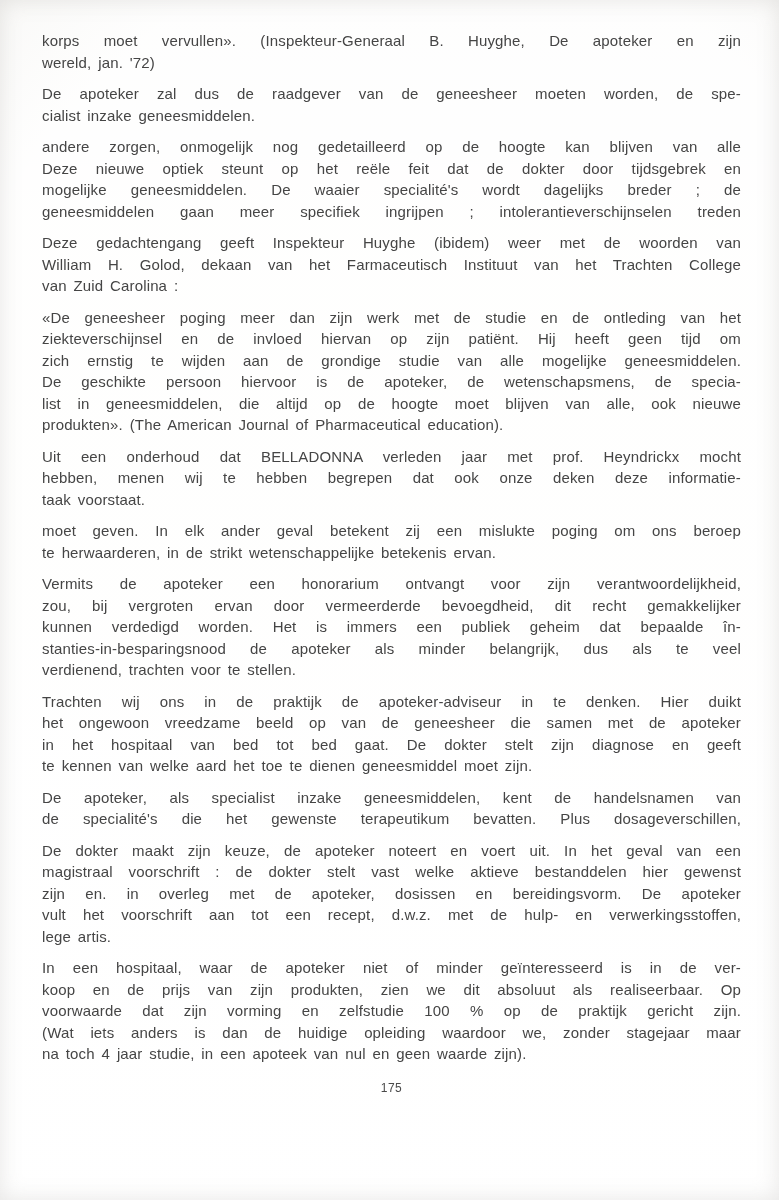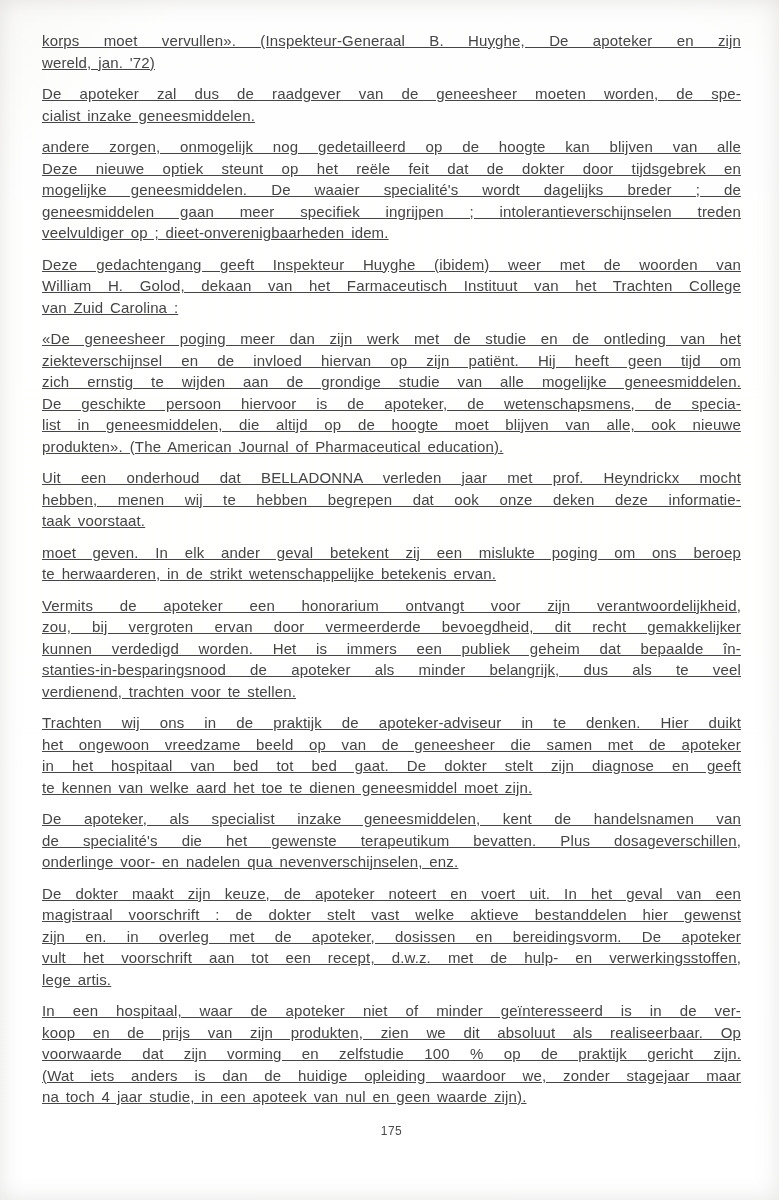--- a/index.html
+++ b/index.html
@@ -25,21 +25,20 @@
     box-shadow: inset 0 0 22px rgba(120,117,110,0.18);
     padding: 30px 38px 0 42px;
     color: #454545;
   }
   .text-block {
     width: 699px;
   }
   .para {
     margin: 0 0 10px 0;
     padding: 0;
-    text-decoration: underline;
   }
   .line {
     display: block;
     font-size: 15px;
     line-height: 21.5px;
     letter-spacing: 0.15px;
     word-spacing: 2.5px;
     text-align: justify;
     text-align-last: justify;
     text-justify: inter-word;
@@ -70,21 +69,20 @@
       </p>
       <p class="para">
         <span class="line">De apoteker zal dus de raadgever van de geneesheer moeten worden, de spe-</span>
         <span class="line last">cialist inzake geneesmiddelen.</span>
       </p>
       <p class="para">
         <span class="line">andere zorgen, onmogelijk nog gedetailleerd op de hoogte kan blijven van alle</span>
         <span class="line">Deze nieuwe optiek steunt op het reële feit dat de dokter door tijdsgebrek en</span>
         <span class="line">mogelijke geneesmiddelen. De waaier specialité's wordt dagelijks breder ; de</span>
         <span class="line">geneesmiddelen gaan meer specifiek ingrijpen ; intolerantieverschijnselen treden</span>
-        <span class="line last">veelvuldiger op ; dieet-onverenigbaarheden idem.</span>
       </p>
       <p class="para">
         <span class="line">Deze gedachtengang geeft Inspekteur Huyghe (ibidem) weer met de woorden van</span>
         <span class="line">William H. Golod, dekaan van het Farmaceutisch Instituut van het Trachten College</span>
         <span class="line last">van Zuid Carolina :</span>
       </p>
       <p class="para">
         <span class="line">«De geneesheer poging meer dan zijn werk met de studie en de ontleding van het</span>
         <span class="line">ziekteverschijnsel en de invloed hiervan op zijn patiënt. Hij heeft geen tijd om</span>
         <span class="line">zich ernstig te wijden aan de grondige studie van alle mogelijke geneesmiddelen.</span>
@@ -110,21 +108,20 @@
       </p>
       <p class="para">
         <span class="line">Trachten wij ons in de praktijk de apoteker-adviseur in te denken. Hier duikt</span>
         <span class="line">het ongewoon vreedzame beeld op van de geneesheer die samen met de apoteker</span>
         <span class="line">in het hospitaal van bed tot bed gaat. De dokter stelt zijn diagnose en geeft</span>
         <span class="line last">te kennen van welke aard het toe te dienen geneesmiddel moet zijn.</span>
       </p>
       <p class="para">
         <span class="line">De apoteker, als specialist inzake geneesmiddelen, kent de handelsnamen van</span>
         <span class="line">de specialité's die het gewenste terapeutikum bevatten. Plus dosageverschillen,</span>
-        <span class="line last">onderlinge voor- en nadelen qua nevenverschijnselen, enz.</span>
       </p>
       <p class="para">
         <span class="line">De dokter maakt zijn keuze, de apoteker noteert en voert uit. In het geval van een</span>
         <span class="line">magistraal voorschrift : de dokter stelt vast welke aktieve bestanddelen hier gewenst</span>
         <span class="line">zijn en. in overleg met de apoteker, dosissen en bereidingsvorm. De apoteker</span>
         <span class="line">vult het voorschrift aan tot een recept, d.w.z. met de hulp- en verwerkingsstoffen,</span>
         <span class="line last">lege artis.</span>
       </p>
       <p class="para">
         <span class="line">In een hospitaal, waar de apoteker niet of minder geïnteresseerd is in de ver-</span>

